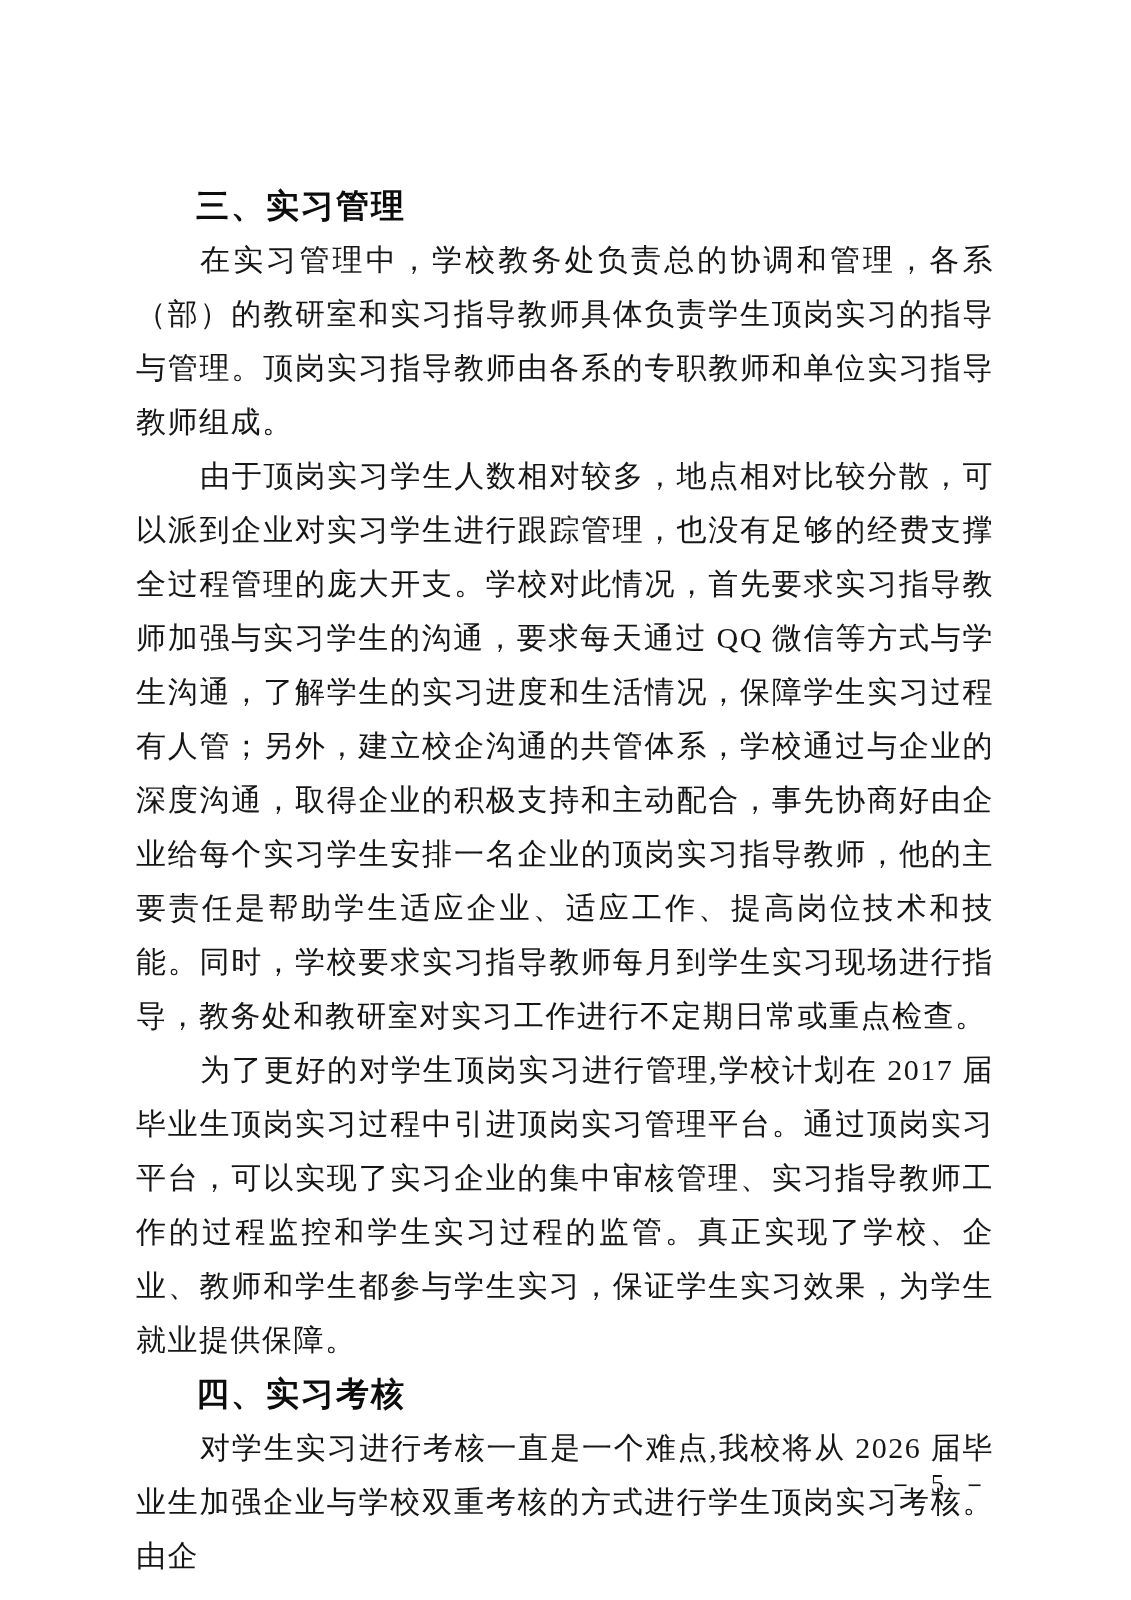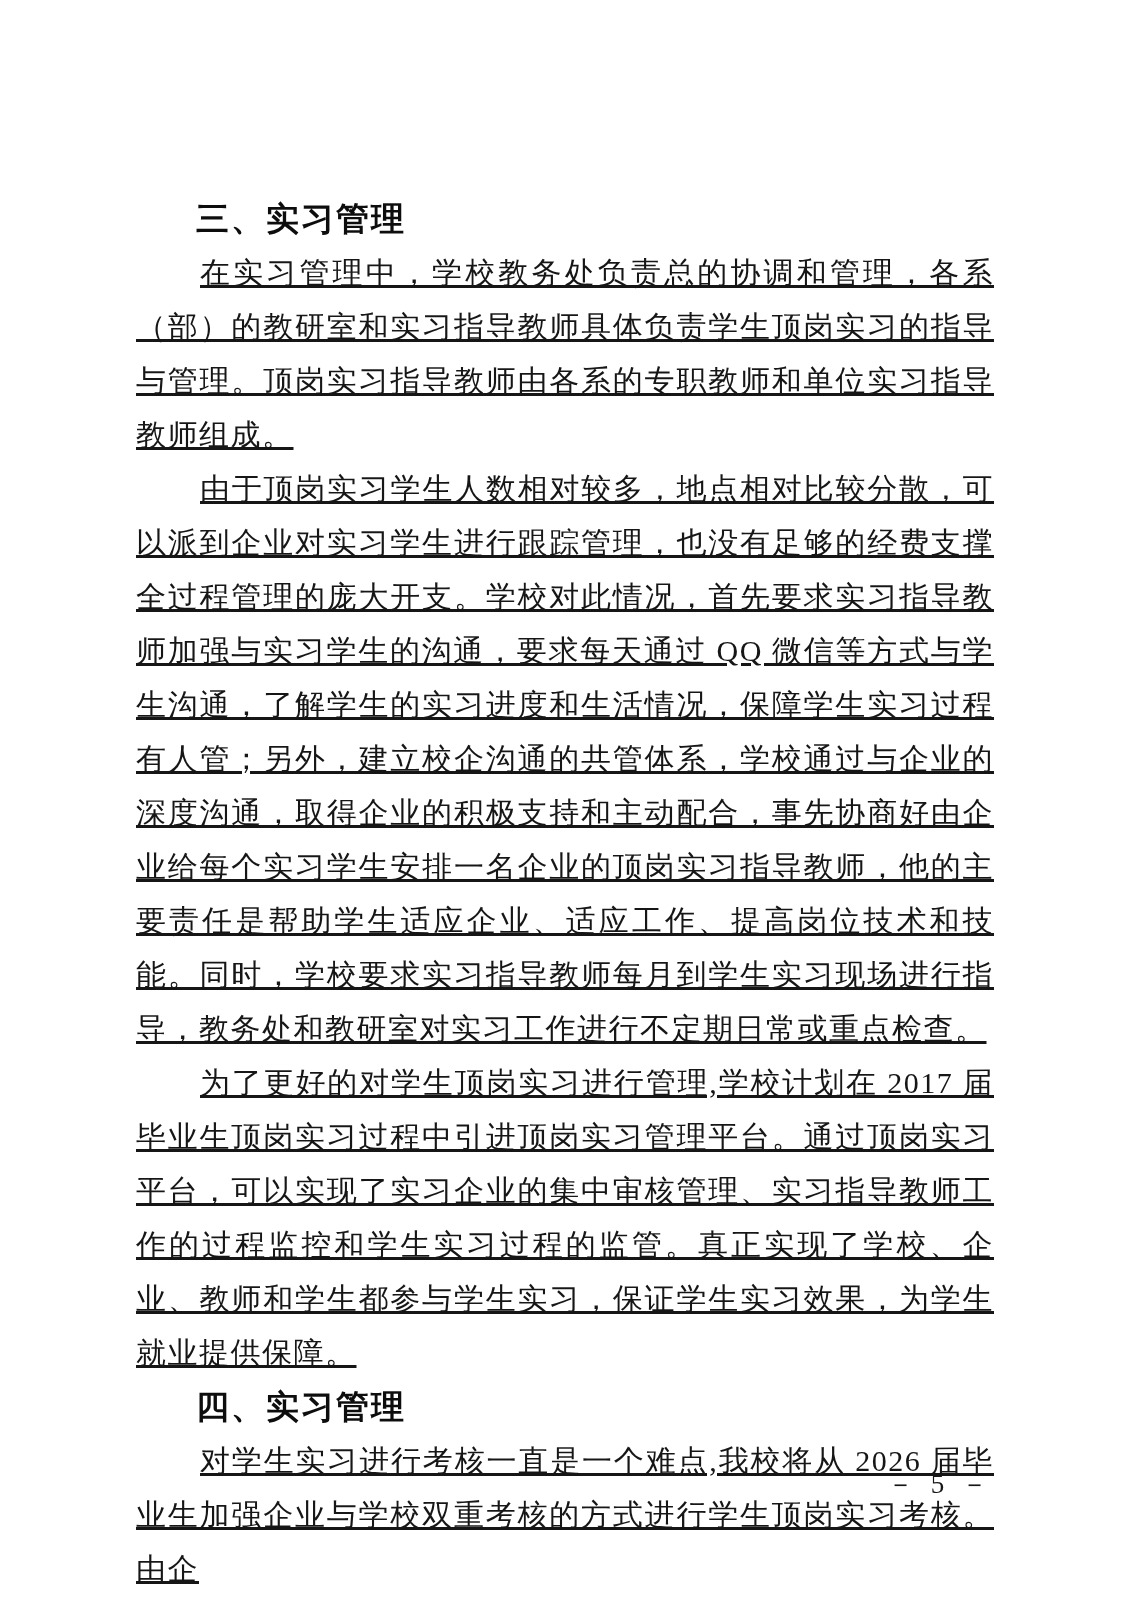--- a/index.html
+++ b/index.html
@@ -12,60 +12,59 @@
     width: 1131px;
     height: 1600px;
     background: #ffffff;
     color: #111111;
     overflow: hidden;
     font-family: "Liberation Serif", "DejaVu Serif", serif;
   }
   .text-block {
     position: absolute;
     left: 136px;
-    top: 192px;
+    top: 179px;
     width: 858px;
   }
   .heading {
     margin: 0;
     font-size: 33px;
     line-height: 54px;
     font-weight: bold;
     letter-spacing: 2px;
     text-indent: 60px;
     font-family: "Liberation Sans", "DejaVu Sans", sans-serif;
     color: #0d0d0d;
   }
   .para {
     margin: 0;
     font-size: 30px;
     line-height: 54px;
     letter-spacing: 1.5px;
     text-indent: 64px;
     text-align: justify;
     color: #161616;
-    text-decoration: underline;
   }
   .page-number {
     position: absolute;
     right: 138px;
     bottom: 98px;
     font-size: 27px;
     letter-spacing: 5px;
     color: #161616;
     font-family: "Liberation Serif", "DejaVu Serif", serif;
   }
 </style>
 </head>
 <body>
 
 <div class="page">
   <div class="text-block">
     <h2 class="heading">三、实习管理</h2>
     <p class="para">在实习管理中，学校教务处负责总的协调和管理，各系（部）的教研室和实习指导教师具体负责学生顶岗实习的指导与管理。顶岗实习指导教师由各系的专职教师和单位实习指导教师组成。</p>
     <p class="para">由于顶岗实习学生人数相对较多，地点相对比较分散，可以派到企业对实习学生进行跟踪管理，也没有足够的经费支撑全过程管理的庞大开支。学校对此情况，首先要求实习指导教师加强与实习学生的沟通，要求每天通过 QQ 微信等方式与学生沟通，了解学生的实习进度和生活情况，保障学生实习过程有人管；另外，建立校企沟通的共管体系，学校通过与企业的深度沟通，取得企业的积极支持和主动配合，事先协商好由企业给每个实习学生安排一名企业的顶岗实习指导教师，他的主要责任是帮助学生适应企业、适应工作、提高岗位技术和技能。同时，学校要求实习指导教师每月到学生实习现场进行指导，教务处和教研室对实习工作进行不定期日常或重点检查。</p>
     <p class="para">为了更好的对学生顶岗实习进行管理,学校计划在 2017 届毕业生顶岗实习过程中引进顶岗实习管理平台。通过顶岗实习平台，可以实现了实习企业的集中审核管理、实习指导教师工作的过程监控和学生实习过程的监管。真正实现了学校、企业、教师和学生都参与学生实习，保证学生实习效果，为学生就业提供保障。</p>
-    <h2 class="heading">四、实习管理</h2>
+    <h2 class="heading">四、实习考核</h2>
     <p class="para">对学生实习进行考核一直是一个难点,我校将从 2026 届毕业生加强企业与学校双重考核的方式进行学生顶岗实习考核。由企</p>
   </div>
 
   <div class="page-number">－ 5 －</div>
 </div>
 
 </body></html>

